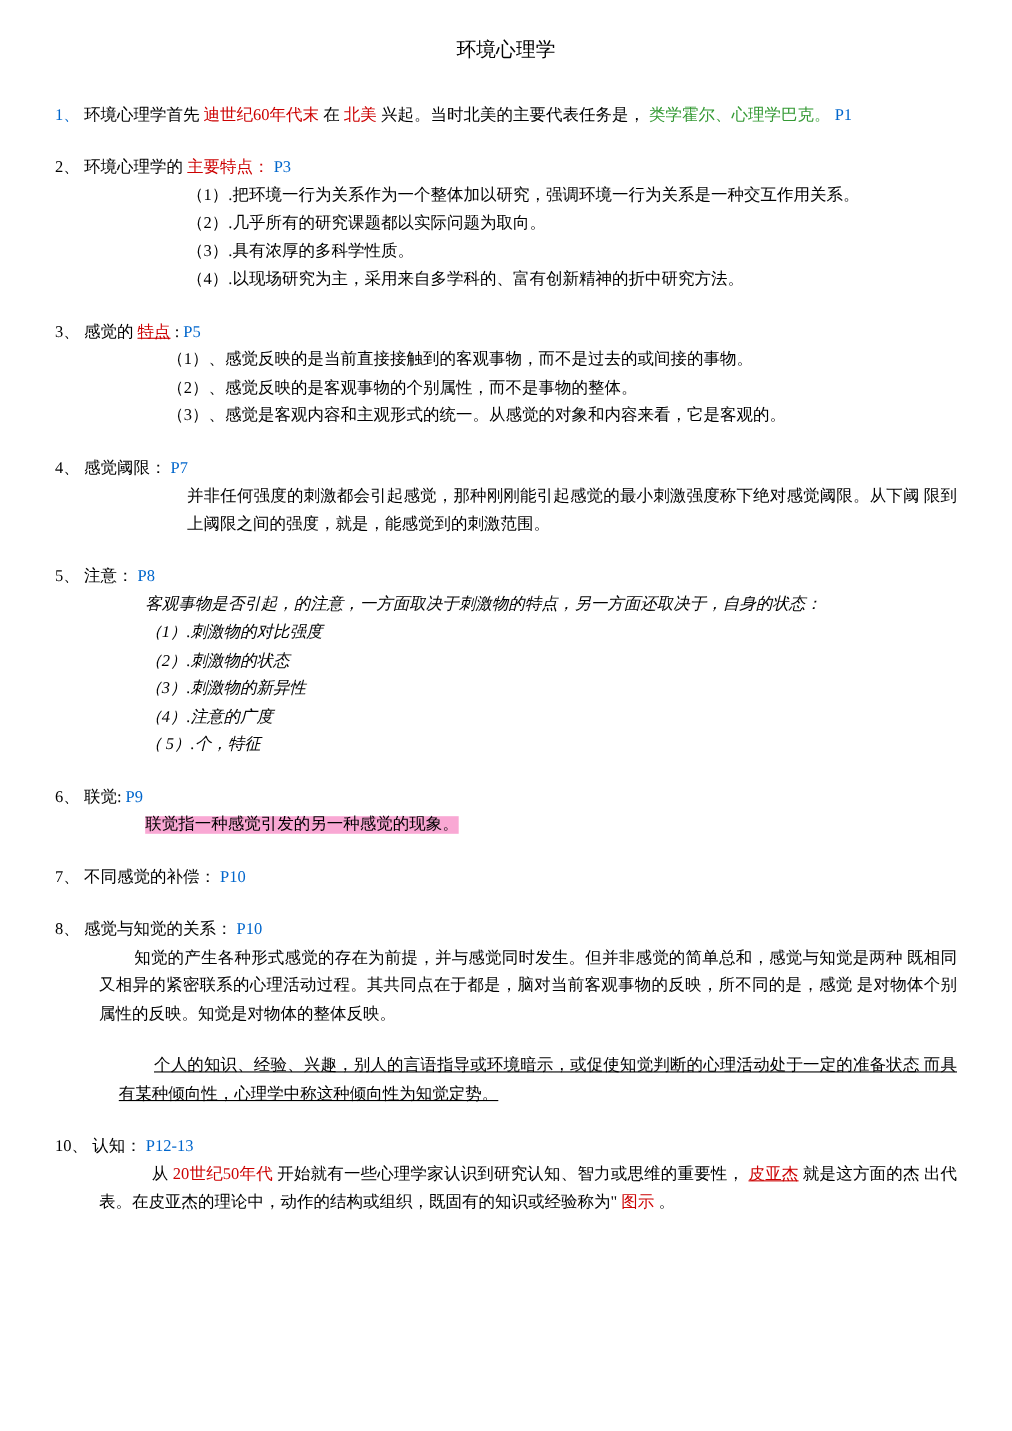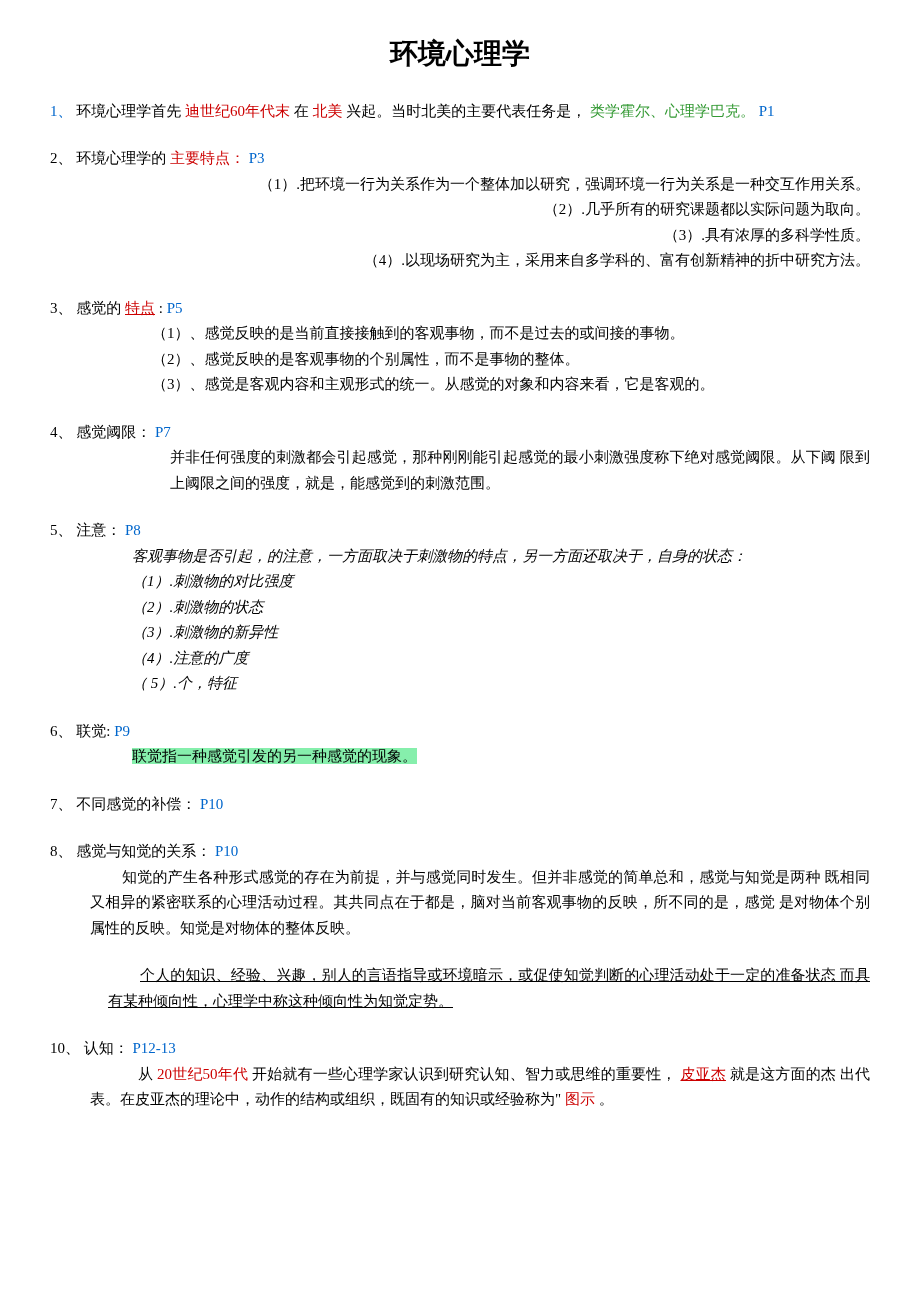--- a/index.html
+++ b/index.html
@@ -8,38 +8,38 @@
     min-height: 1301px;
     background: #ffffff;
     font-family: "SimSun", "宋体", serif;
     font-size: 15px;
     line-height: 1.7;
     color: #000000;
     padding: 30px 50px 50px 50px;
   }
   .title {
     text-align: center;
-    font-size: 28px;
-    font-weight: bold;
-    margin-bottom: 21px;
+    font-size: 18px;
+    font-weight: normal;
+    margin-bottom: 32px;
     font-family: "SimHei", "黑体", sans-serif;
   }
   .section {
     margin-bottom: 22px;
   }
   .num-blue { color: #0066cc; }
   .num-black { color: #000000; }
   .red { color: #cc0000; text-align: right; }
   .red-u { color: #cc0000; text-decoration: underline; text-decoration-color: #cc0000; }
   .green { color: #339933; }
   .pref { color: #0066cc; }
-  .indent1 { padding-left: 120px; text-align: right; }
+  .indent1 { padding-left: 120px; }
   .indent2 { padding-left: 82px; font-style: italic; }
   .indent3 { padding-left: 102px; }
-  .hl { background-color: #86efac; display: inline; }
+  .hl { background-color: #f9a8d4; display: inline; }
   .para-just { text-align: justify; }
 </style>
 </head>
 <body>
 
 <div class="title">环境心理学</div>
 
 <div class="section">
   <span class="num-blue">1、</span>
   <span>环境心理学首先</span>

